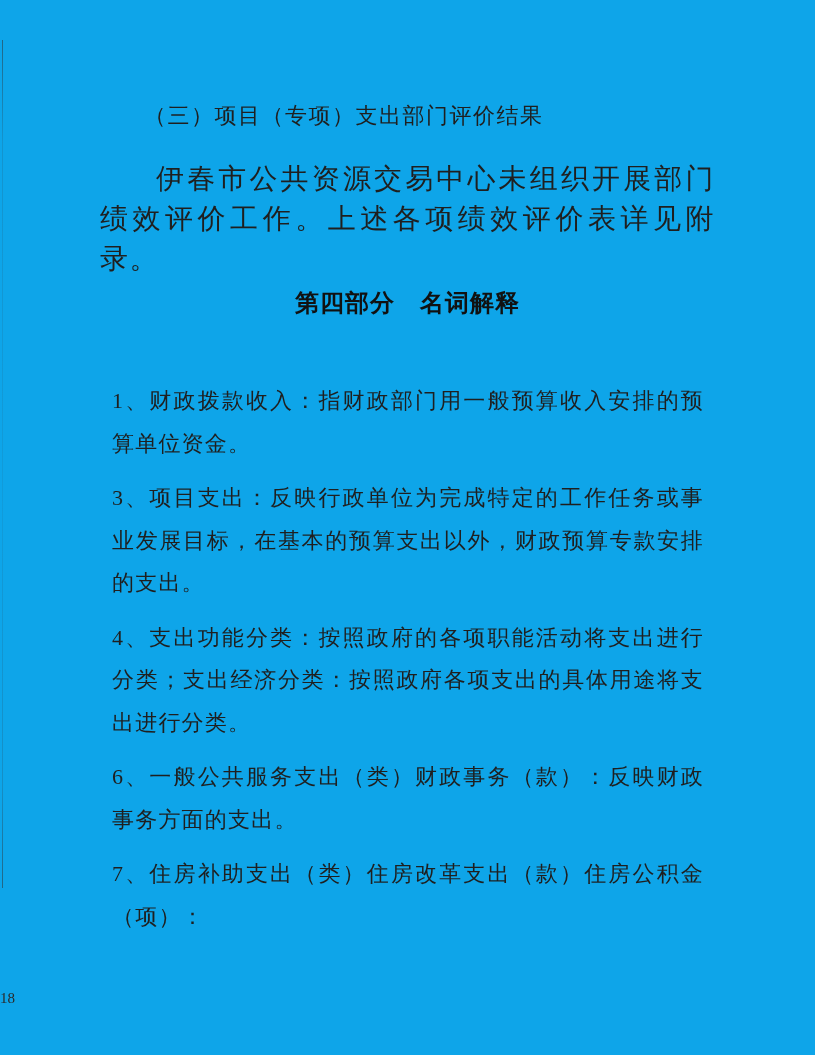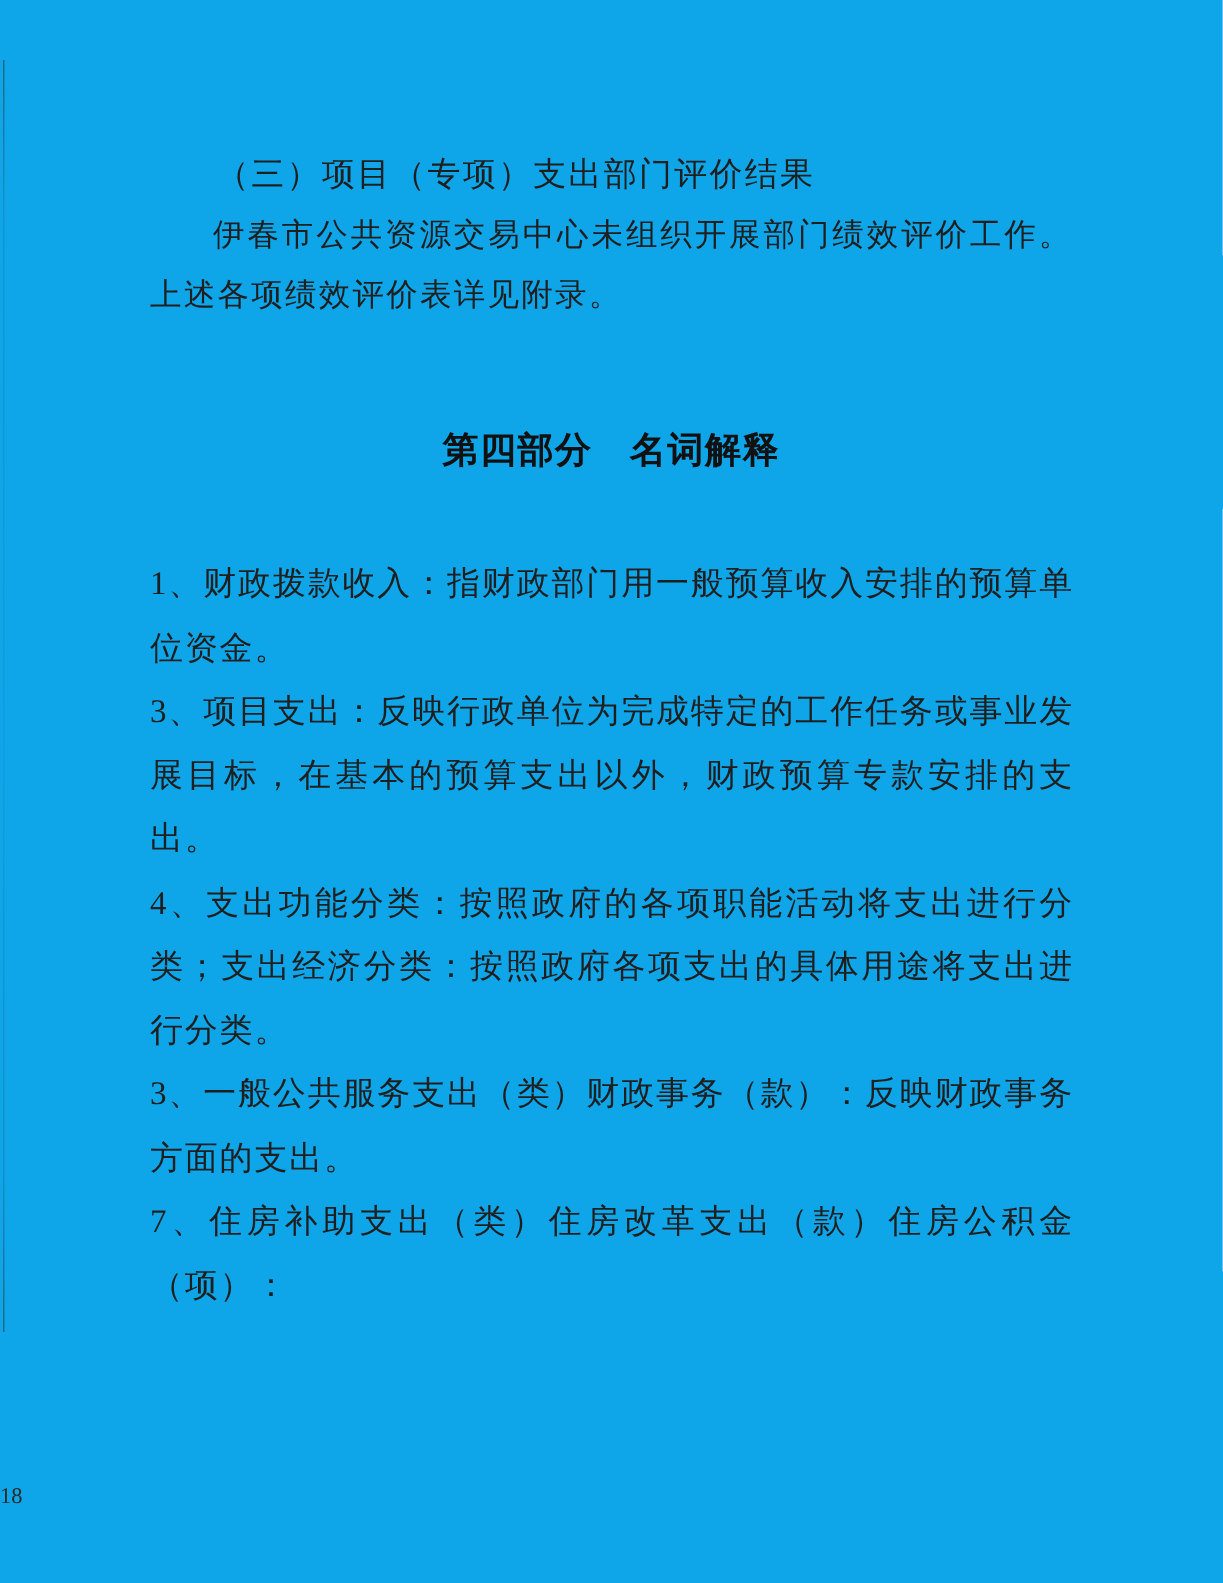--- a/index.html
+++ b/index.html
@@ -41,48 +41,48 @@
   }
   .sec3-heading {
     top: 101px;
     font-size: 22px;
     line-height: 30px;
     text-indent: 2em;
     letter-spacing: 1.5px;
     white-space: nowrap;
   }
   .sec3-paragraph {
-    top: 136px;
-    font-size: 21px;
+    top: 159px;
+    font-size: 28px;
     line-height: 40px;
     text-indent: 2em;
     text-align: justify;
     text-justify: inter-ideograph;
     letter-spacing: 1.5px;
   }
   .part4-title {
     top: 287px;
     left: 0;
     width: 815px;
     text-align: center;
-    font-family: Liberation Mono, monospace;
+    font-family: Liberation Sans, sans-serif;
     font-weight: bold;
     font-size: 24px;
     line-height: 32px;
     letter-spacing: 1px;
     color: #111111;
   }
   .definitions {
     position: absolute;
     left: 100px;
     top: 368px;
     width: 616px;
   }
   .definitions p {
-    margin: 0;
+    margin: 12px;
     font-size: 22px;
     line-height: 42.5px;
     text-align: justify;
     text-justify: inter-ideograph;
     letter-spacing: 1.2px;
   }
   .page-number {
     position: absolute;
     left: 0;
     top: 988px;
@@ -103,19 +103,19 @@
   <div class="content sec3-heading">（三）项目（专项）支出部门评价结果</div>
 
   <div class="content sec3-paragraph">伊春市公共资源交易中心未组织开展部门绩效评价工作。上述各项绩效评价表详见附录。</div>
 
   <div class="content part4-title">第四部分　名词解释</div>
 
   <div class="definitions">
     <p>1、财政拨款收入：指财政部门用一般预算收入安排的预算单位资金。</p>
     <p>3、项目支出：反映行政单位为完成特定的工作任务或事业发展目标，在基本的预算支出以外，财政预算专款安排的支出。</p>
     <p>4、支出功能分类：按照政府的各项职能活动将支出进行分类；支出经济分类：按照政府各项支出的具体用途将支出进行分类。</p>
-    <p>3、一般公共服务支出（类）财政事务（款）：反映财政事务方面的支出。</p>
+    <p>6、一般公共服务支出（类）财政事务（款）：反映财政事务方面的支出。</p>
     <p>7、住房补助支出（类）住房改革支出（款）住房公积金（项）：</p>
   </div>
 
   <div class="page-number">18</div>
 
 </div>
 
 </body></html>

